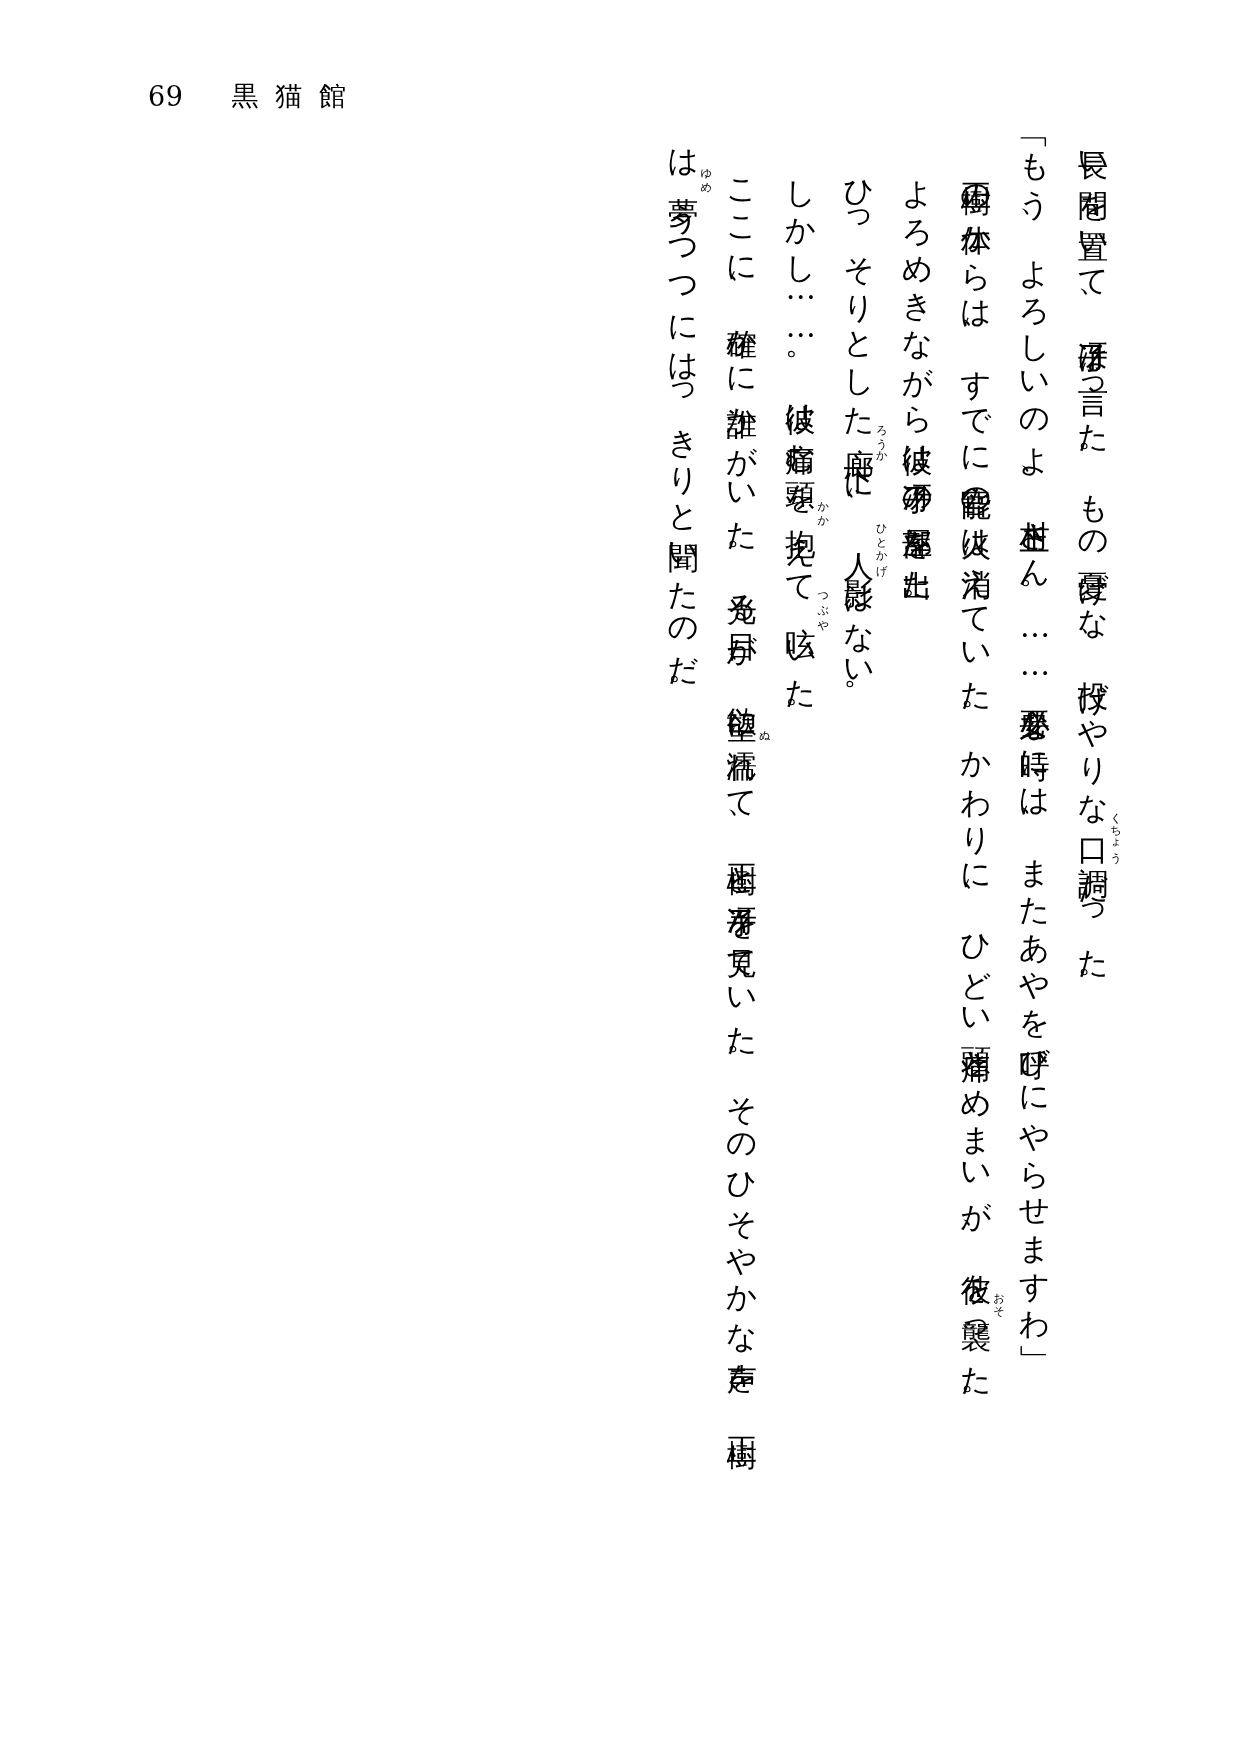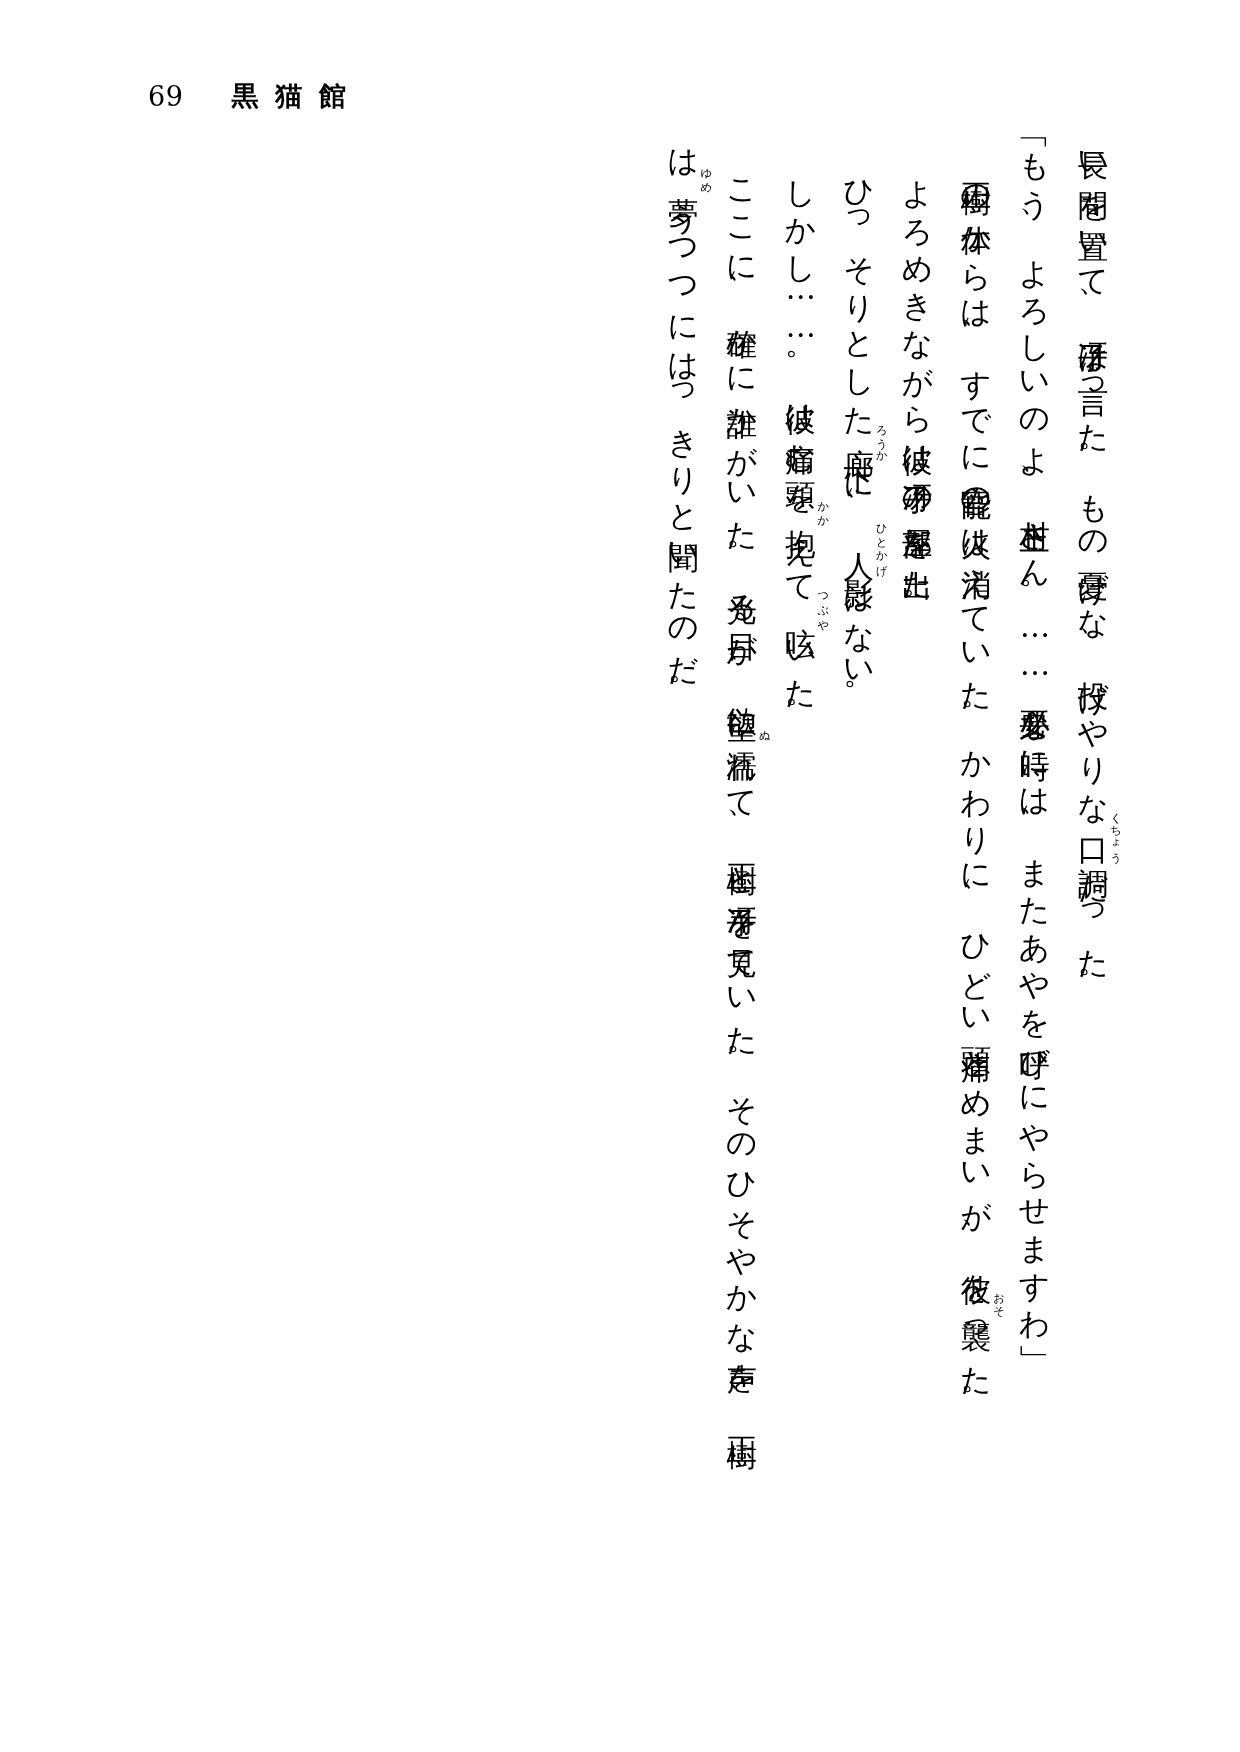--- a/index.html
+++ b/index.html
@@ -26,21 +26,20 @@
     gap: 48px;
     white-space: nowrap;
   }
   #page-header .folio {
     font-size: 27px;
     letter-spacing: 0.02em;
   }
   #page-header .booktitle {
     font-size: 27px;
     letter-spacing: 0.62em;
-    font-weight: bold;
   }
 
   
   #body-text {
     position: absolute;
     top: 128px;
     right: 118px;
     height: 1290px;
     writing-mode: vertical-rl;
     -webkit-writing-mode: vertical-rl;

